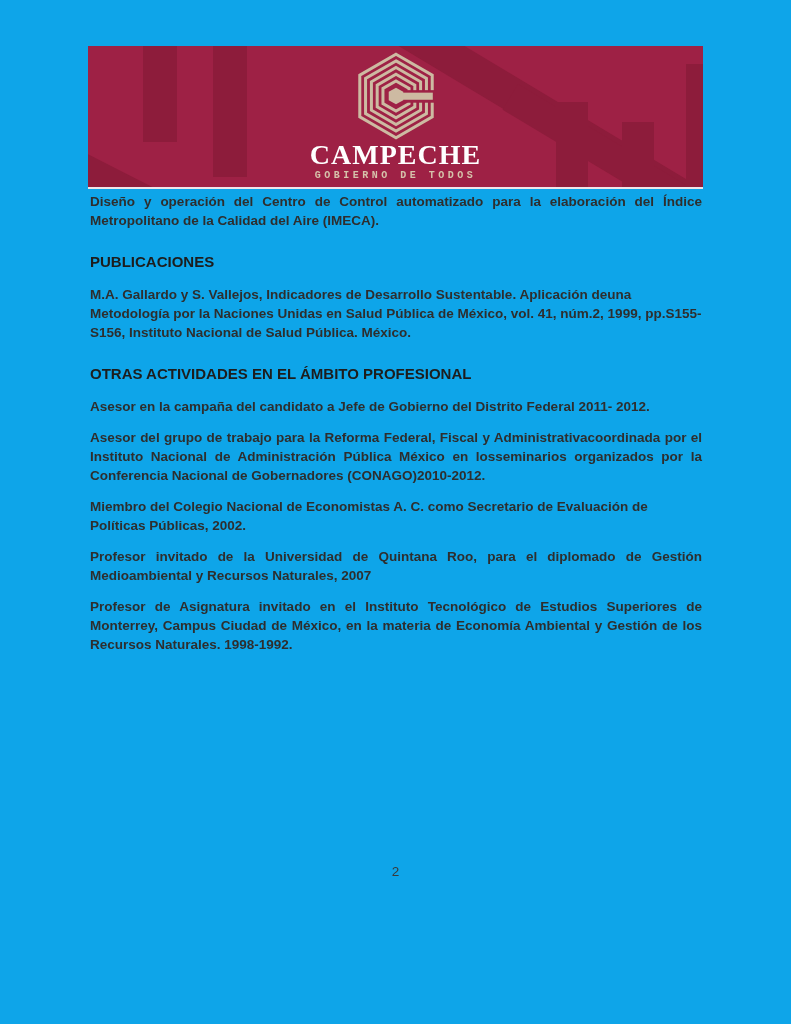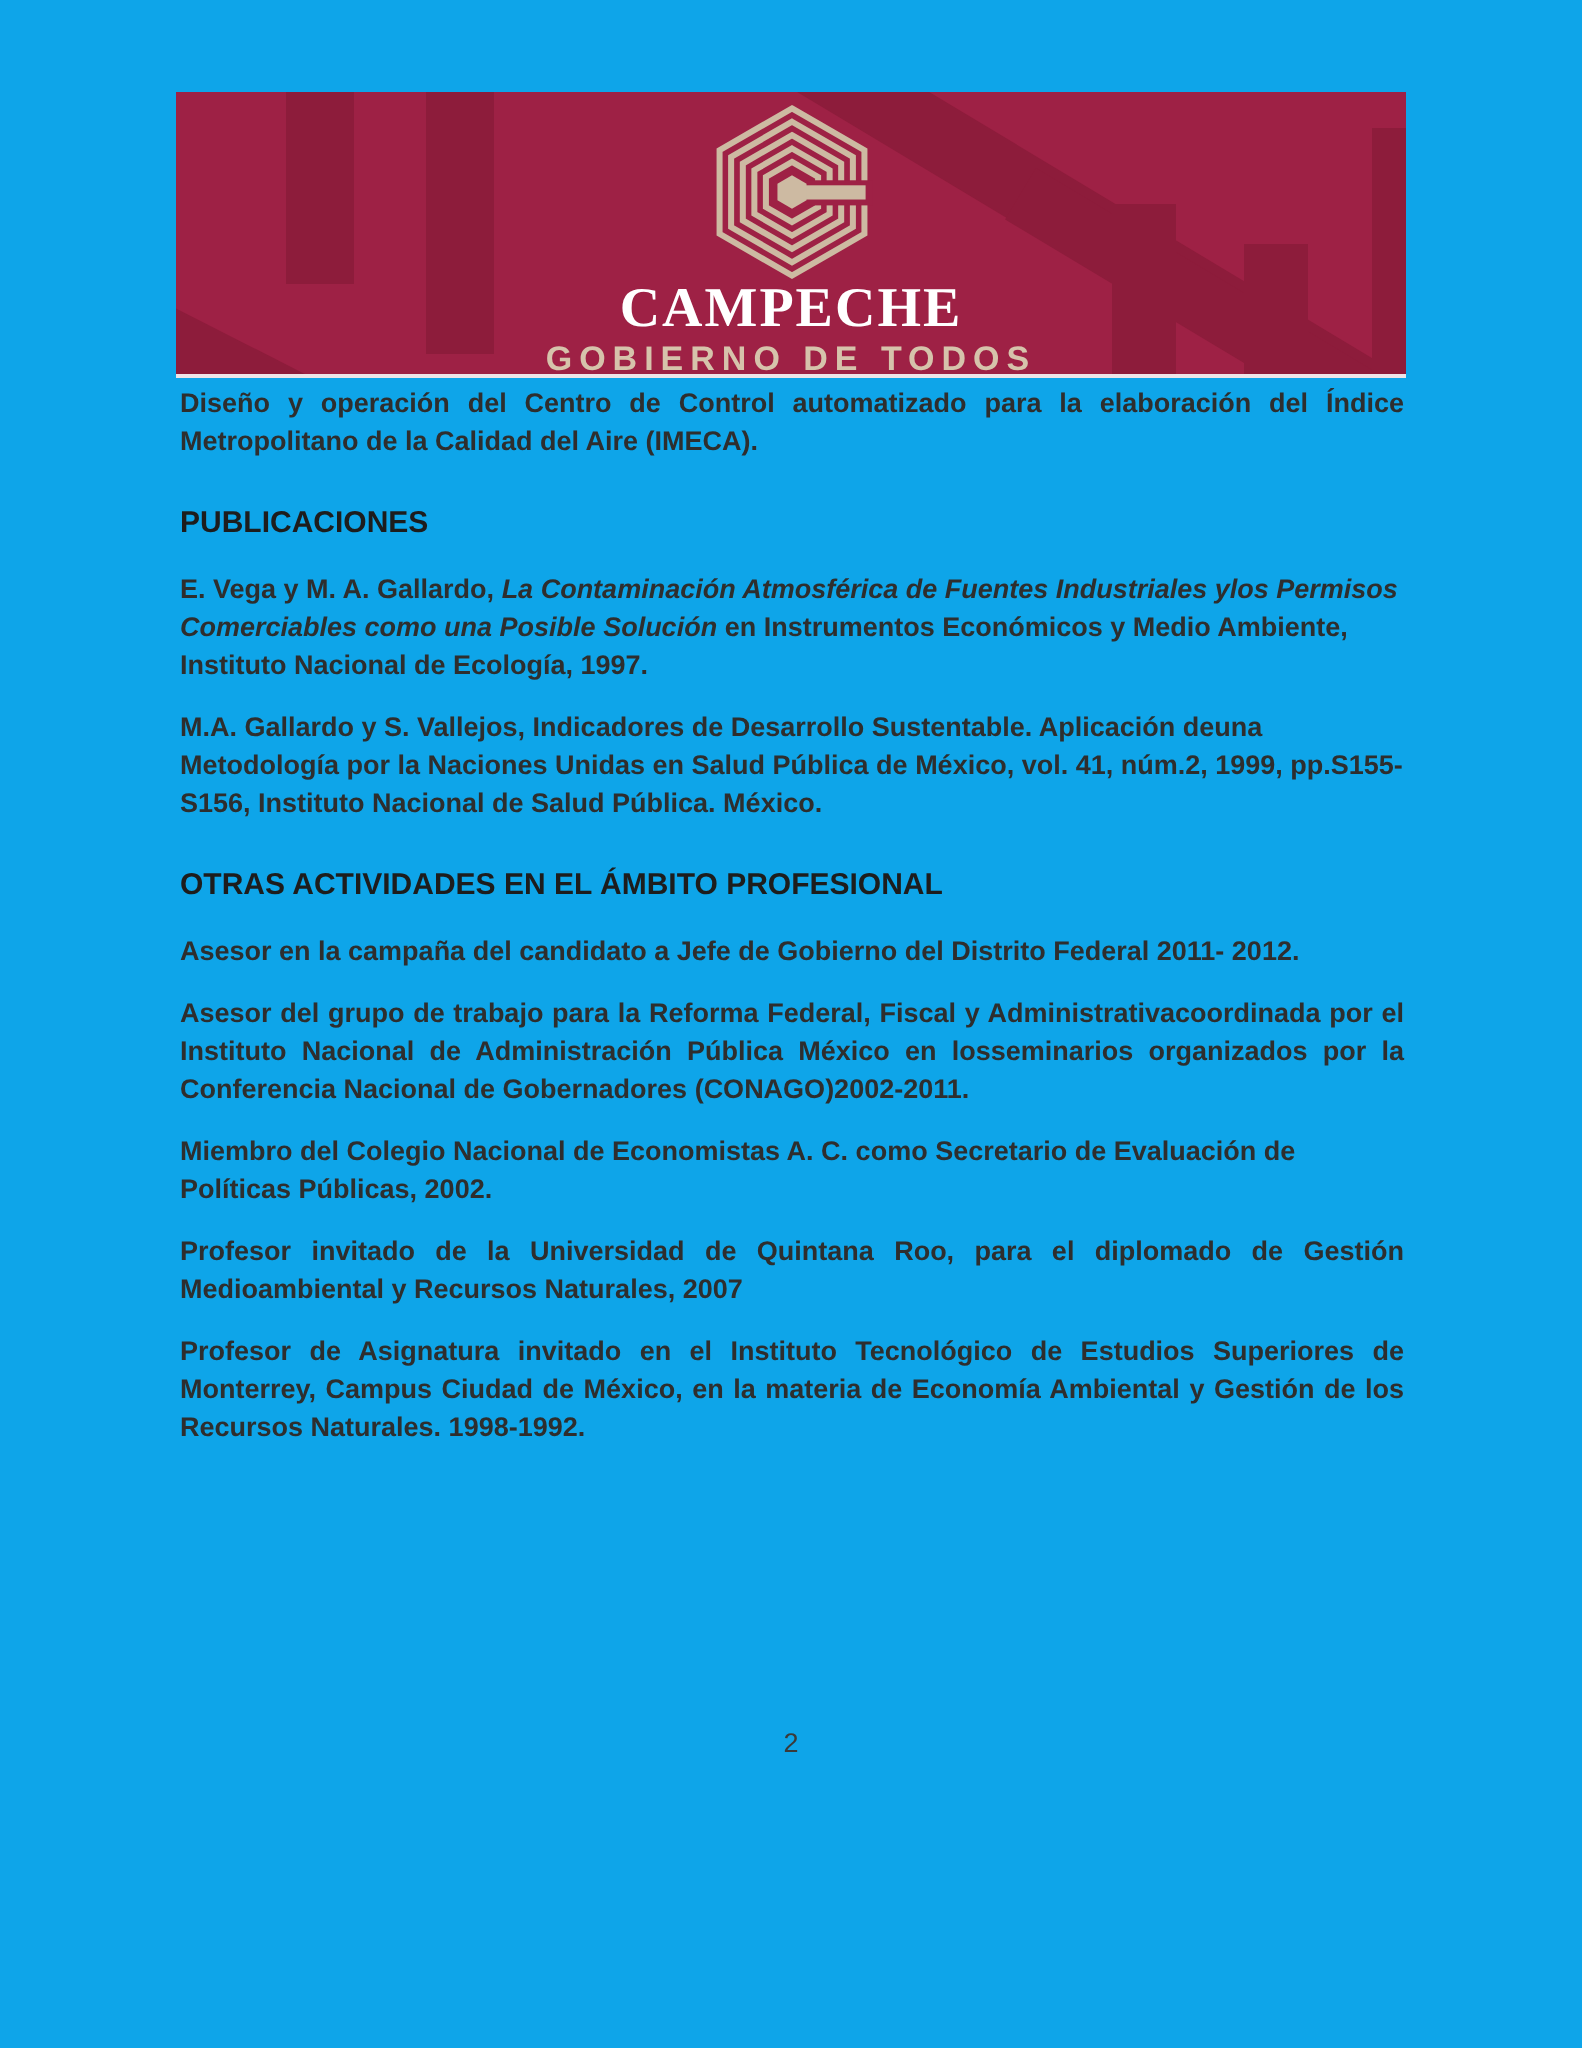--- a/index.html
+++ b/index.html
@@ -56,23 +56,23 @@
     font-size: 28px;
     letter-spacing: 1px;
     color: #ffffff;
     line-height: 1;
   }
   .banner-subtitle {
     position: absolute;
     left: 0; right: 0;
     top: 125px;
     text-align: center;
-    font-family: Liberation Sans, sans-serif;
+    font-family: Liberation Mono, monospace;
     font-weight: bold;
-    font-size: 17px;
+    font-size: 10px;
     letter-spacing: 3.5px;
     color: #d6c3ab;
     line-height: 1;
   }
 
   
   .content {
     position: absolute;
     left: 90px;
     top: 192px;
@@ -132,30 +132,29 @@
     <div class="banner-title">CAMPECHE</div>
     <div class="banner-subtitle">GOBIERNO DE TODOS</div>
   </header>
 
   <main class="content">
 
     <p class="justify">Diseño y operación del Centro de Control automatizado para la elaboración del Índice Metropolitano de la Calidad del Aire (IMECA).</p>
 
     <h2>PUBLICACIONES</h2>
 
-    <p><span>E. Vega y M. A. Gallardo, </span><em>La Contaminación Atmosférica de Fuentes Industriales ylos Permisos Comerciables como una Posible Solución</em><span> en Instrumentos Económicos y Medio Ambiente, Instituto Nacional de Ecología, 1997.</span></p>
 
     <p>M.A. Gallardo y S. Vallejos, Indicadores de Desarrollo Sustentable. Aplicación deuna Metodología por la Naciones Unidas en Salud Pública de México, vol. 41, núm.2, 1999, pp.S155-S156, Instituto Nacional de Salud Pública. México.</p>
 
 
     <h2>OTRAS ACTIVIDADES EN EL ÁMBITO PROFESIONAL</h2>
 
     <p>Asesor en la campaña del candidato a Jefe de Gobierno del Distrito Federal 2011- 2012.</p>
 
-    <p class="justify">Asesor del grupo de trabajo para la Reforma Federal, Fiscal y Administrativacoordinada por el Instituto Nacional de Administración Pública México en losseminarios organizados por la Conferencia Nacional de Gobernadores (CONAGO)2002-2011.</p>
+    <p class="justify">Asesor del grupo de trabajo para la Reforma Federal, Fiscal y Administrativacoordinada por el Instituto Nacional de Administración Pública México en losseminarios organizados por la Conferencia Nacional de Gobernadores (CONAGO)2010-2012.</p>
 
     <p>Miembro del Colegio Nacional de Economistas A. C. como Secretario de Evaluación de Políticas Públicas, 2002.</p>
 
     <p class="justify">Profesor invitado de la Universidad de Quintana Roo, para el diplomado de Gestión Medioambiental y Recursos Naturales, 2007</p>
 
 
     <p class="justify">Profesor de Asignatura invitado en el Instituto Tecnológico de Estudios Superiores de Monterrey, Campus Ciudad de México, en la materia de Economía Ambiental y Gestión de los Recursos Naturales. 1998-1992.</p>
 
   </main>
 

